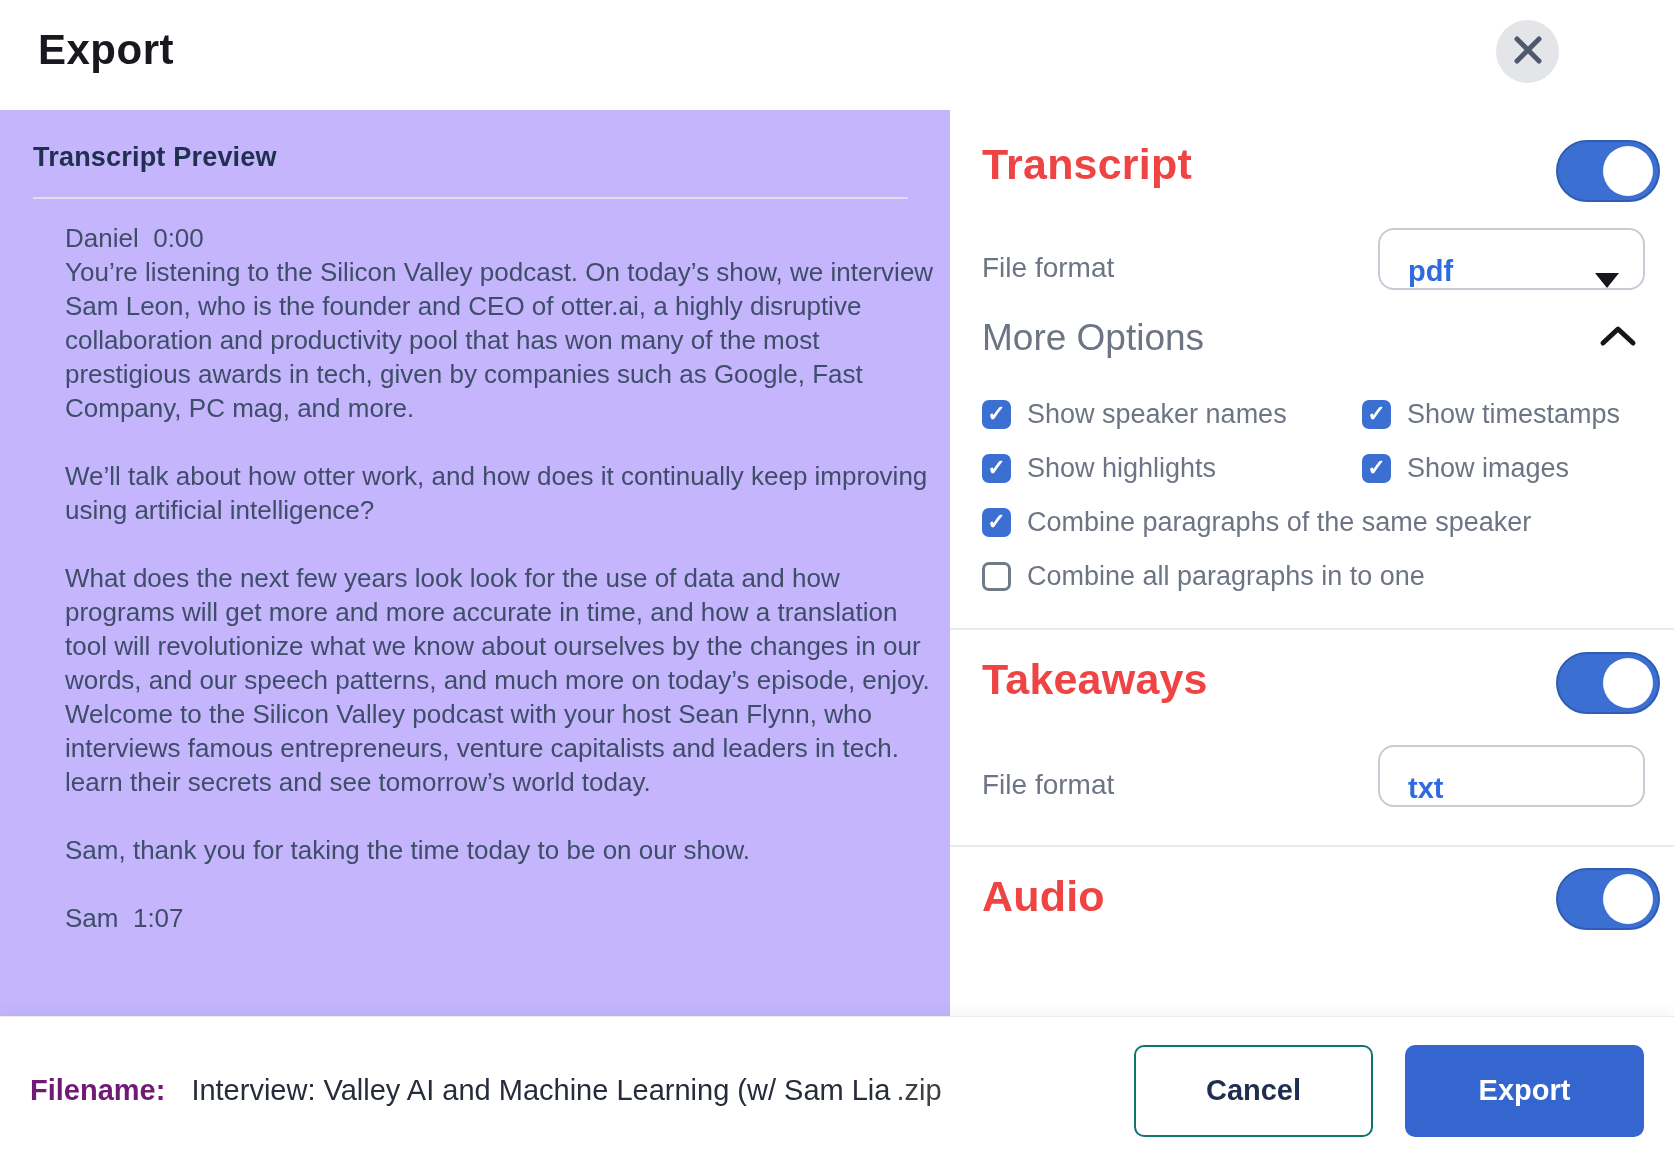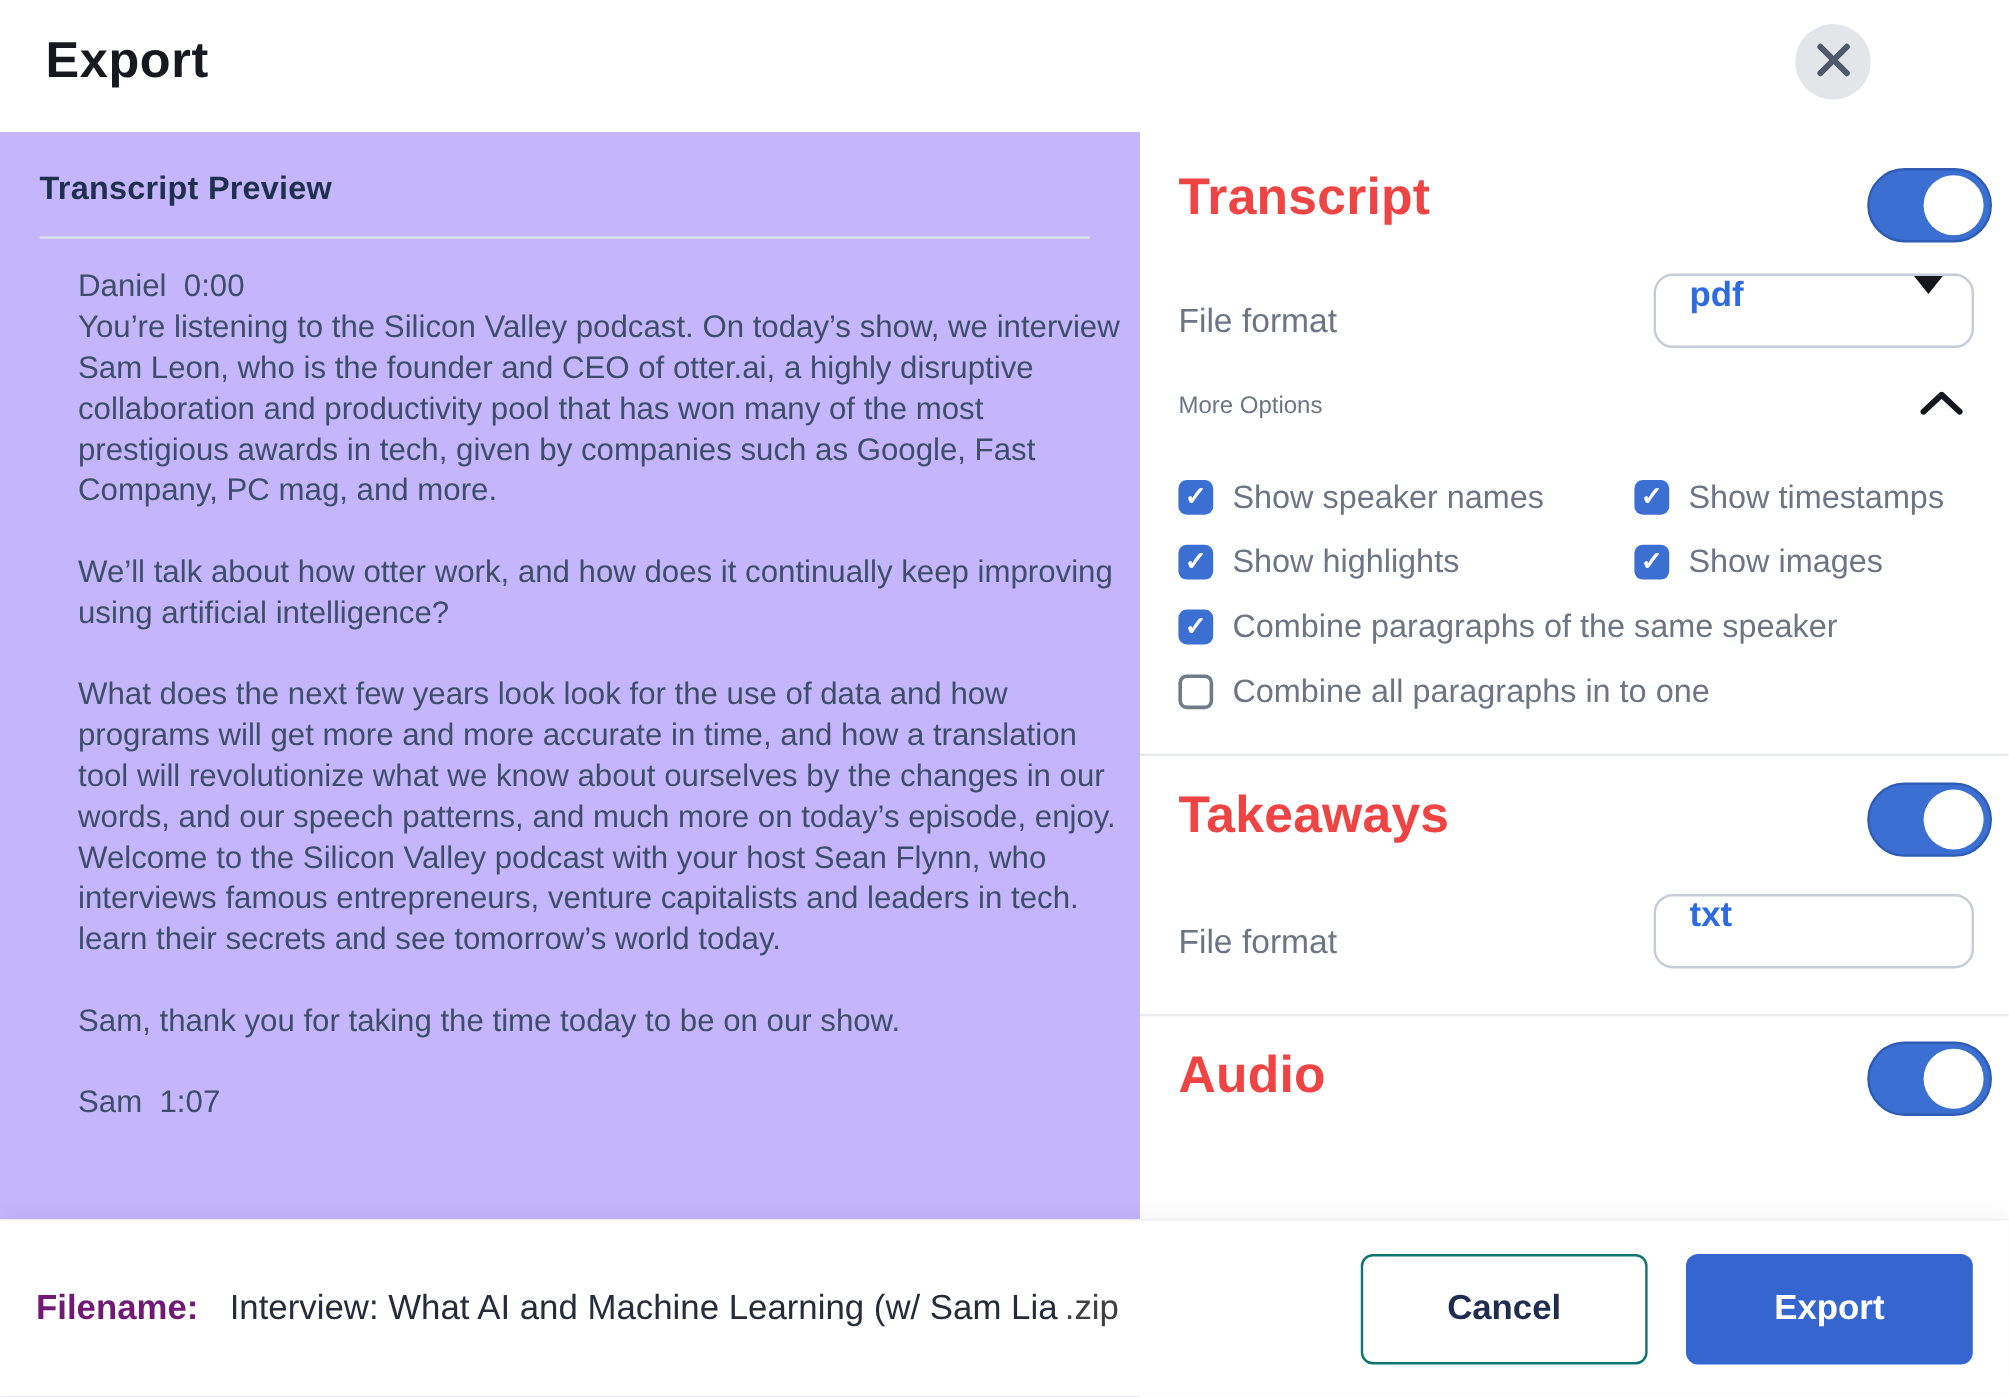--- a/index.html
+++ b/index.html
@@ -46,30 +46,30 @@
     position:absolute; top:4px; left:5px; width:50px; height:50px; border-radius:50%; background:#fff;
     transition:left .1s;
   }
   .toggle.on { background:#3b6fd1; border-color:#2f5cb4; }
   .toggle.on .knob { left:45px; }
 
   .ff-label { font-size:28px; color:#6d7585; }
 
   .select-box {
     position:absolute; width:267px; height:62px; border:2px solid #c6ccd6; border-radius:16px;
-    background:#fff; display:flex; align-items:flex-start; padding:0 24px 0 28px; cursor:pointer;
+    background:#fff; display:flex; align-items:flex-end; padding:0 24px 0 28px; cursor:pointer;
   }
   .select-value { font-size:29px; font-weight:700; color:#2e6be0; }
   .caret-down {
     margin-left:auto; width:0; height:0;
     border-left:12px solid transparent; border-right:12px solid transparent; border-top:15px solid #15171c;
   }
 
   .more-row { display:flex; align-items:center; cursor:pointer; }
-  .more-label { font-size:20px; color:#6d7585; }
+  .more-label { font-size:37px; color:#6d7585; }
   .chevron-up { margin-left:auto; margin-right:8px; }
 
   .cb-grid {
     display:grid; grid-template-columns:380px 1fr; row-gap:14px; align-items:center;
   }
   .cb-item { display:flex; align-items:center; height:40px; cursor:pointer; }
   .cb-item.full { grid-column:1 / -1; }
   .cb-box {
     width:29px; height:29px; border-radius:7px; background:#3b6fd1; flex:0 0 auto;
     display:flex; align-items:center; justify-content:center;
@@ -222,19 +222,19 @@
     <div class="row-abs" style="top:762px;">
       <div class="sec-title">Audio</div>
     </div>
     <div class="toggle on" style="top:758px; right:14px;">
       <div class="knob"></div>
     </div>
   </div>
 
   <div class="ftr">
     <span class="fn-label">Filename:</span>
-    <span class="fn-value">Interview: What AI and Machine Learning (w/ Sam Lia</span>
+    <span class="fn-value">Interview: Valley AI and Machine Learning (w/ Sam Lia</span>
     <span class="fn-ext">.zip</span>
     <button class="btn btn-cancel">Cancel</button>
     <button class="btn btn-export">Export</button>
   </div>
 
 </div>
 
 </body></html>

